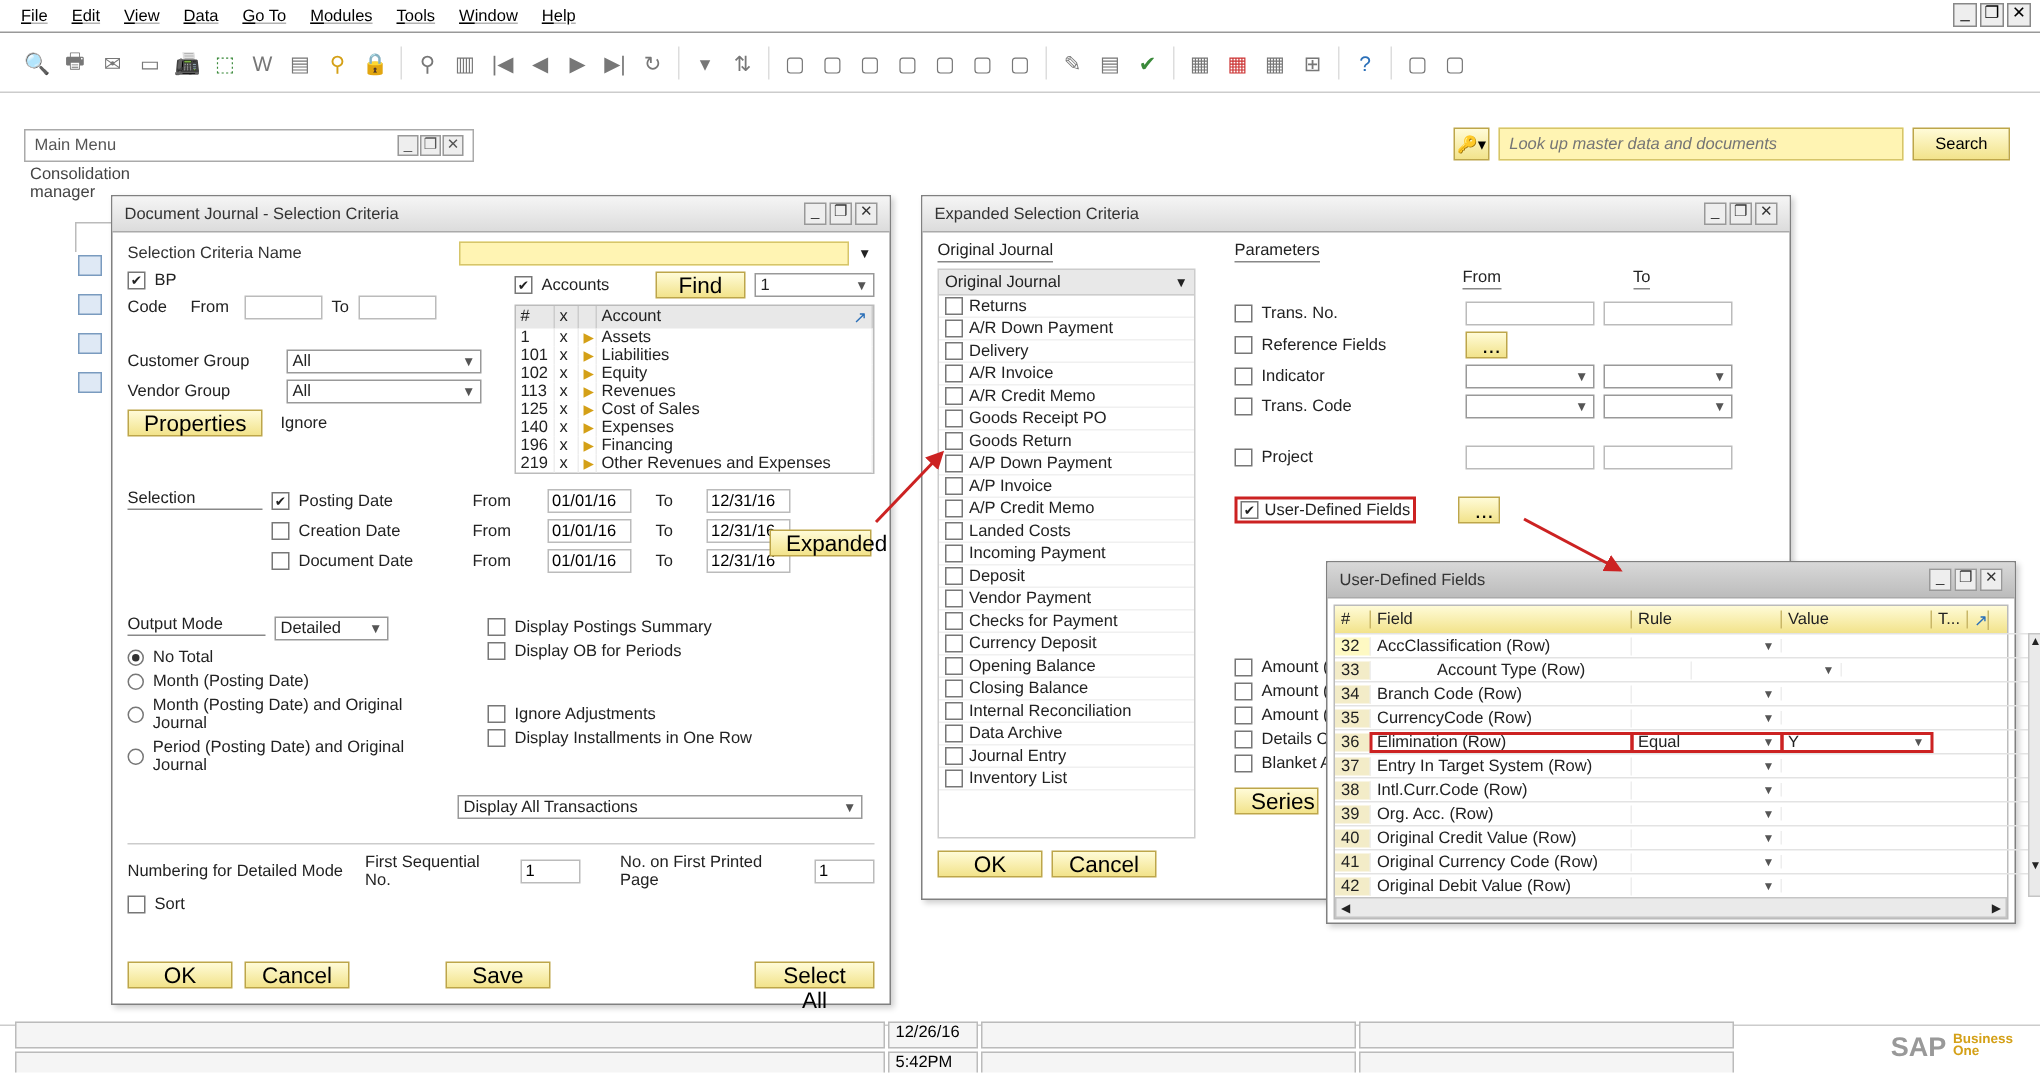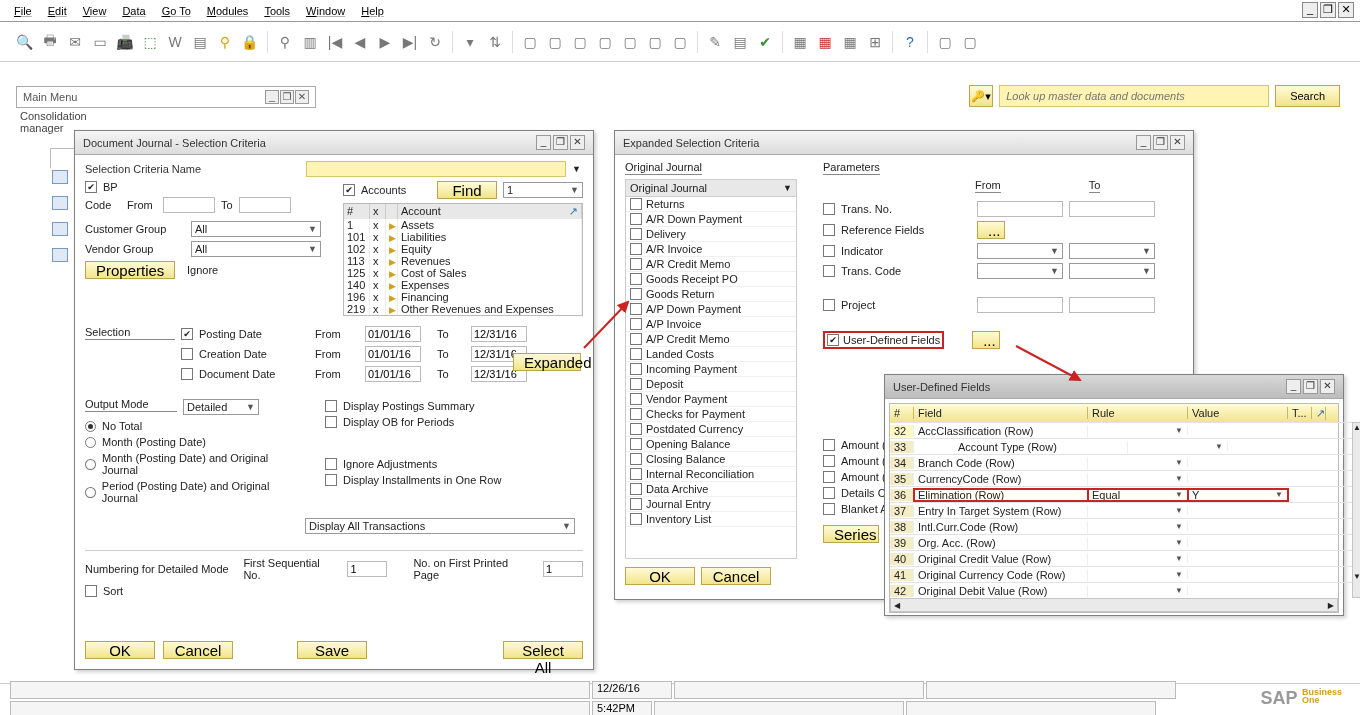--- a/index.html
+++ b/index.html
@@ -205,21 +205,21 @@
             <span class="chk">✔</span>
             <span>BP</span>
           </div>
       <div class="row">
         <span style="width:36px">Code</span>
         <span style="width:30px">From</span>
         <input class="txtinput" style="width: 52px;">
         <span>To</span>
         <input class="txtinput" style="width: 52px;">
       </div>
-      <div class="row" style="margin-top:8px">
+      <div class="row" style="margin-top:20px">
         <span style="width:100px">Customer Group</span>
         <div class="sel-box" style="width:130px">
               <span>All</span>
               <span class="arrow">▼</span>
             </div>
       </div>
       <div class="row">
         <span style="width:100px">Vendor Group</span>
         <div class="sel-box" style="width:130px">
               <span>All</span>
@@ -330,21 +330,21 @@
             <span style="width:110px">Document Date</span>
             <span style="width:44px">From</span>
             <input class="txtinput" style="width: 56px;" value="01/01/16">
             <span style="width:28px;margin-left:10px">To</span>
             <input class="txtinput" style="width: 56px;" value="12/31/16">
           </div>
       </div>
     </div>
     <div style="position:absolute; top:222px; right:12px"><button class="btn-gold-sm" style="width:68px">Expanded</button></div>
 
-    <div style="display:flex; gap:20px; margin-top:12px">
+    <div style="display:flex; gap:20px; margin-top:24px">
       <div style="width:220px">
         <div class="row">
             <span class="underline-title" style="width:92px">Output Mode</span>
             <div class="sel-box" style="width:76px">
               <span>Detailed</span>
               <span class="arrow">▼</span>
             </div>
           </div>
         <div class="row">
             <span class="radio sel"></span>
@@ -488,21 +488,21 @@
             <div class="item">
               <span class="chk"></span>
               <span>Vendor Payment</span>
             </div>
             <div class="item">
               <span class="chk"></span>
               <span>Checks for Payment</span>
             </div>
             <div class="item">
               <span class="chk"></span>
-              <span>Postdated Currency</span>
+              <span>Currency Deposit</span>
             </div>
             <div class="item">
               <span class="chk"></span>
               <span>Opening Balance</span>
             </div>
             <div class="item">
               <span class="chk"></span>
               <span>Closing Balance</span>
             </div>
             <div class="item">
@@ -819,21 +819,21 @@
         <path d="M0,0 L6,3 L0,6 Z" fill="#cc2222"></path>
       </marker>
     </defs>
     <line x1="6" y1="6" x2="70" y2="40" stroke="#cc2222" stroke-width="2" marker-end="url(#ah2)"></line>
   </svg>
 
 <div class="statusbar">
   <div style="display:flex;flex-direction:column;margin-left:10px;gap:2px">
     <div style="display:flex">
         <div class="seg" style="width:580px"></div>
-        <div class="seg" style="width:80px;padding:0 4px">12/26/16</div>
+        <div class="seg" style="width:60px;padding:0 4px">12/26/16</div>
         <div class="seg" style="width:250px"></div>
         <div class="seg" style="width:250px"></div>
       </div>
     <div style="display:flex">
         <div class="seg" style="width:580px"></div>
         <div class="seg" style="width:60px;padding:0 4px">5:42PM</div>
         <div class="seg" style="width:250px"></div>
         <div class="seg" style="width:250px"></div>
       </div>
   </div>

